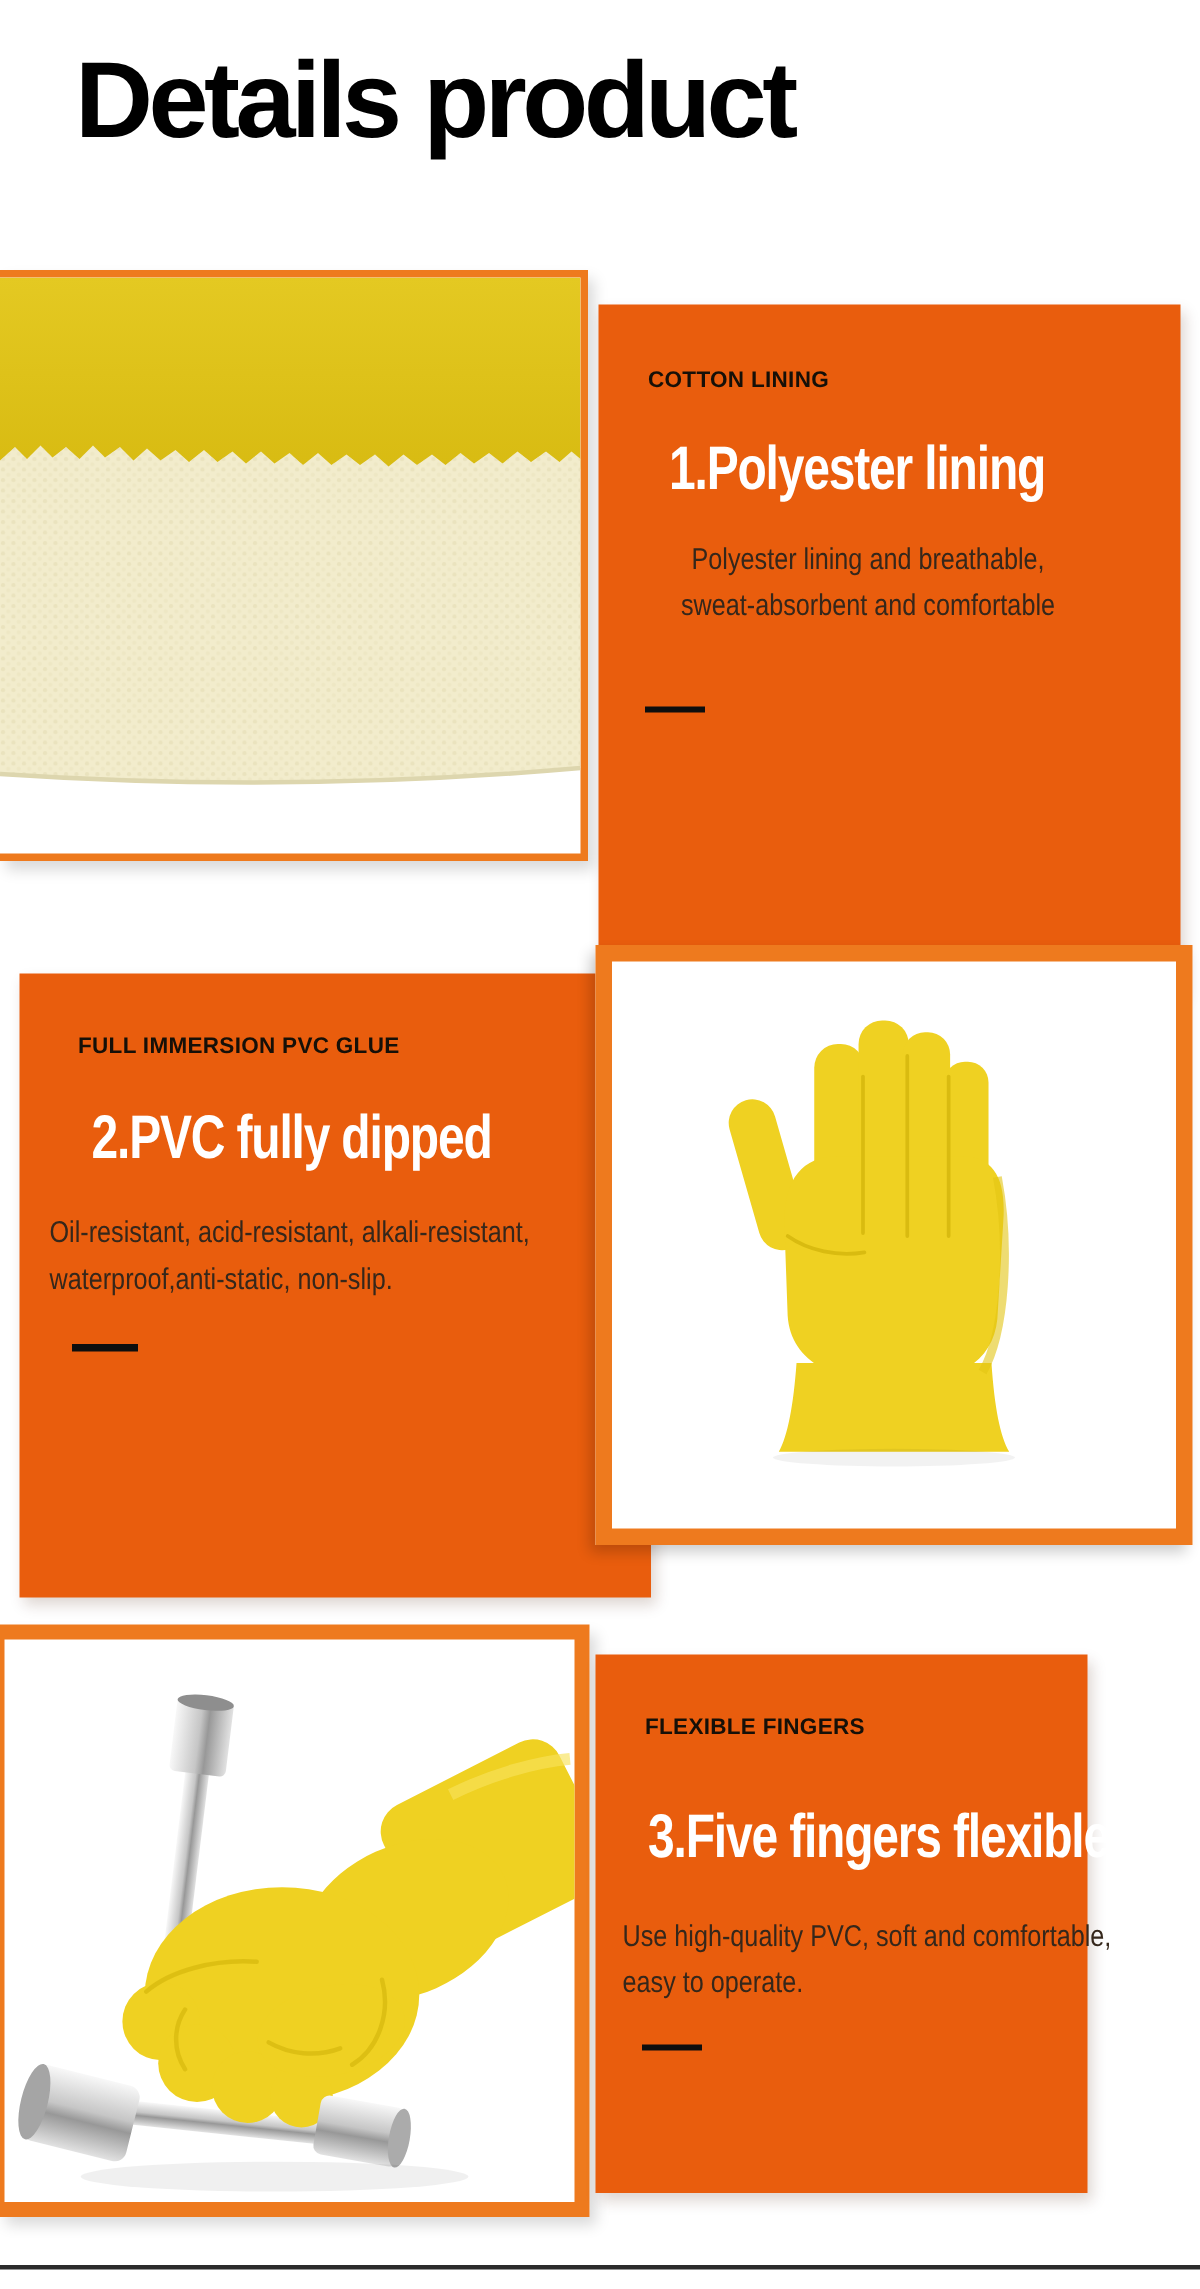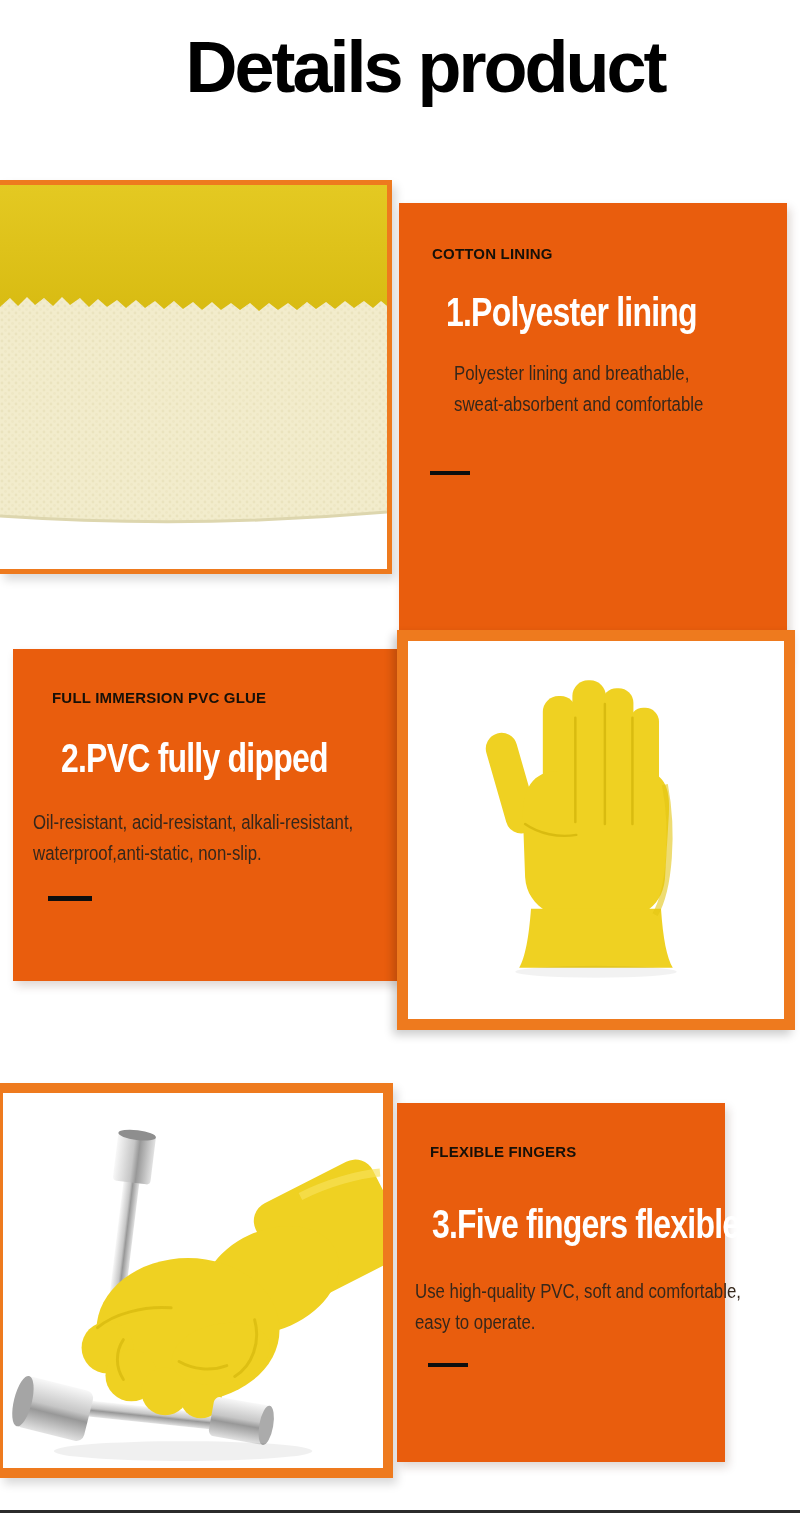--- a/index.html
+++ b/index.html
@@ -15,21 +15,21 @@
     --fabric-cream:#F2ECCC;
   }
   html,body{margin:0;padding:0;background:#fff;}
   #page{
     position:relative;width:800px;height:1526px;margin:0 auto;
     background:#fff;overflow:hidden;
     font-family:"Liberation Sans","DejaVu Sans",sans-serif;
   }
   .page-title{
     position:absolute;left:0;top:26px;width:100%;box-sizing:border-box;
-    padding-left:50px;text-align:center;
+    padding-left:50px;text-align:left;
     font-size:72px;font-weight:700;letter-spacing:-3px;color:#000;
     white-space:nowrap;
   }
   
   .box{
     position:absolute;background:var(--accent-orange);
     box-shadow:3px 5px 9px rgba(70,30,5,.18);
   }
   .label{
     position:absolute;font-size:15px;font-weight:700;color:var(--label-dark);
@@ -46,27 +46,27 @@
     transform:scaleX(.84);transform-origin:0 0;
   }
   .dash{position:absolute;height:4px;background:#0e0e0e;}
   
   .frame{
     position:absolute;background:#fff;box-sizing:border-box;
     border:10px solid var(--frame-border-orange);
   }
   #frame-a{left:0;top:180px;width:392px;height:394px;border-width:5px;border-left:none;
            box-shadow:4px 6px 9px rgba(0,0,0,.15);}
-  #box-a{left:399px;top:203px;width:388px;height:460px;}
+  #box-a{left:399px;top:203px;width:388px;height:460px;text-align:center;}
   #box-a .label{left:33px;top:42px;}
   #box-a .heading{left:47px;top:86px;}
   #box-a .body{left:55px;top:155px;}
   #box-a .dash{left:31px;top:268px;width:40px;}
 
-  #box-b{left:13px;top:649px;width:385px;height:332px;}
+  #box-b{left:13px;top:649px;width:385px;height:416px;padding-left:36px;}
   #frame-b{left:397px;top:630px;width:398px;height:400px;border-width:11px;
            box-shadow:-4px 5px 9px rgba(0,0,0,.2);}
   #box-b .label{left:39px;top:40px;}
   #box-b .heading{left:48px;top:86px;}
   #box-b .body{left:20px;top:158px;}
   #box-b .dash{left:35px;top:247px;width:44px;height:5px;}
 
   #frame-c{left:0;top:1083px;width:393px;height:395px;border-width:10px;border-left-width:3px;
            box-shadow:4px 6px 9px rgba(0,0,0,.15);}
   #box-c{left:397px;top:1103px;width:328px;height:359px;}

